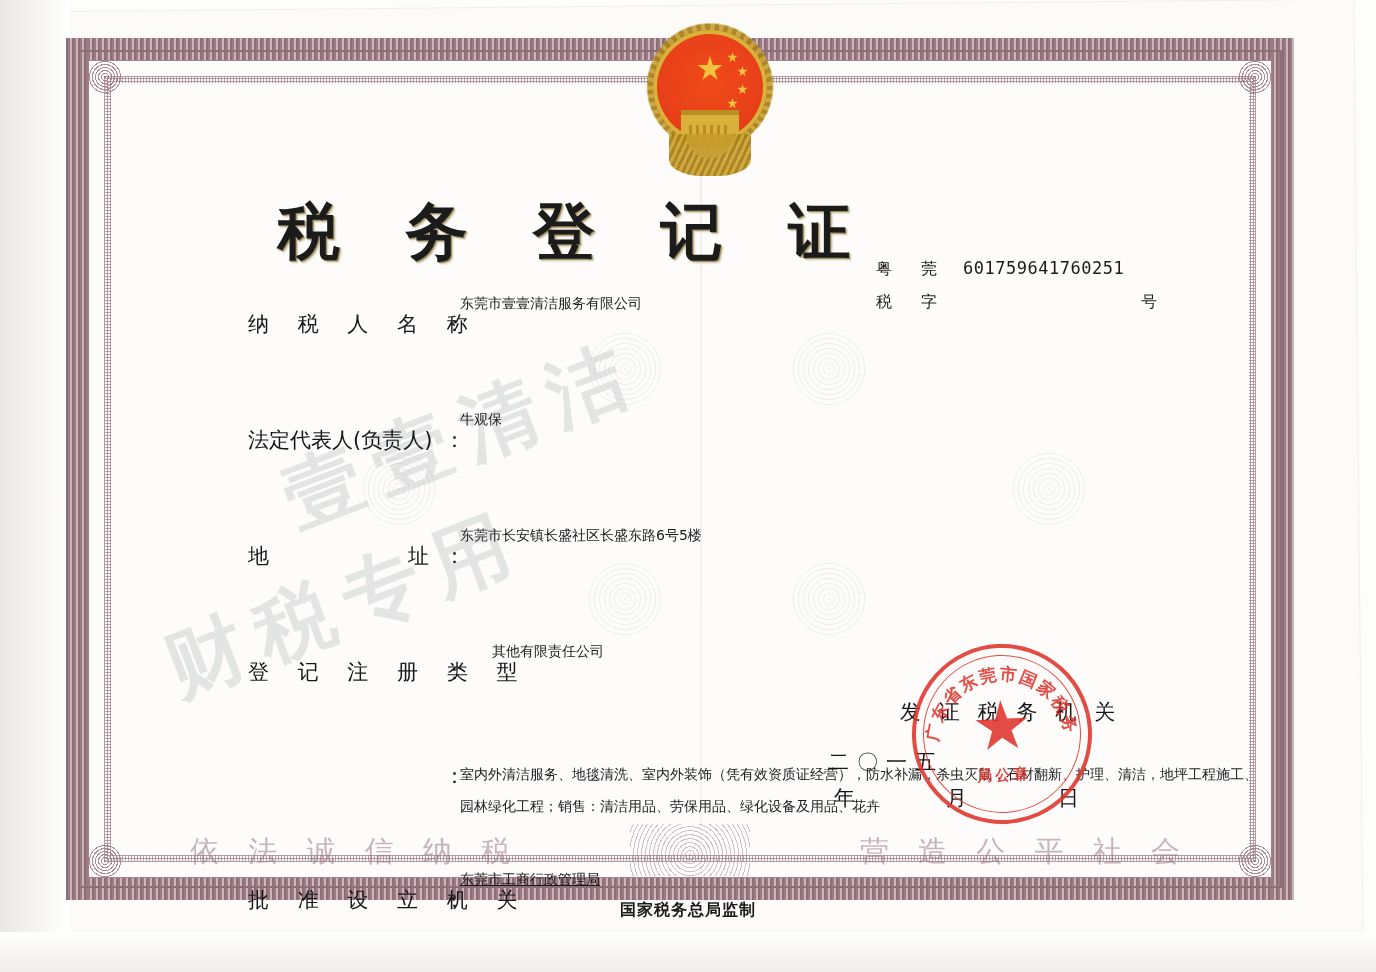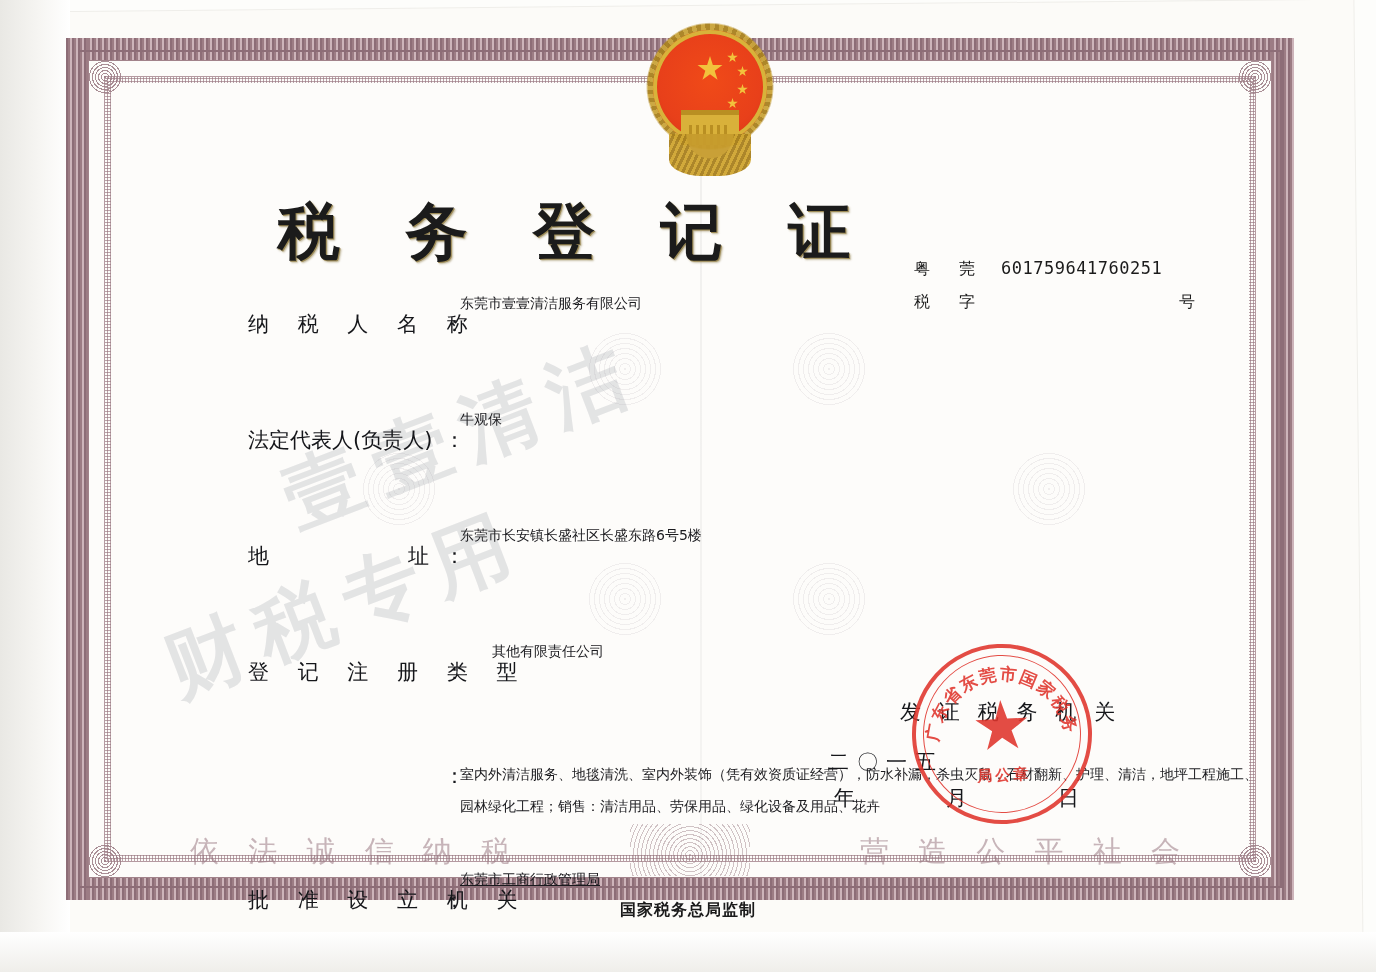--- a/index.html
+++ b/index.html
@@ -246,21 +246,21 @@
     font-size: 62px;
     letter-spacing: 22px;
     text-indent: 22px;
     color: #1b1b1b;
     text-shadow: 1px 1px 0 #9c8a55, 2px 2px 2px rgba(120,100,40,.45);
   }
 
   
   .serial {
     position: absolute;
-    left: 914px;
+    left: 876px;
     top: 258px;
     width: 330px;
     color: #1b1b1b;
     font-size: 16px;
     font-family: "DejaVu Sans", "Liberation Sans", sans-serif;
     text-align: right;
   }
   .serial-row1 {
     display: flex;
     align-items: baseline;

